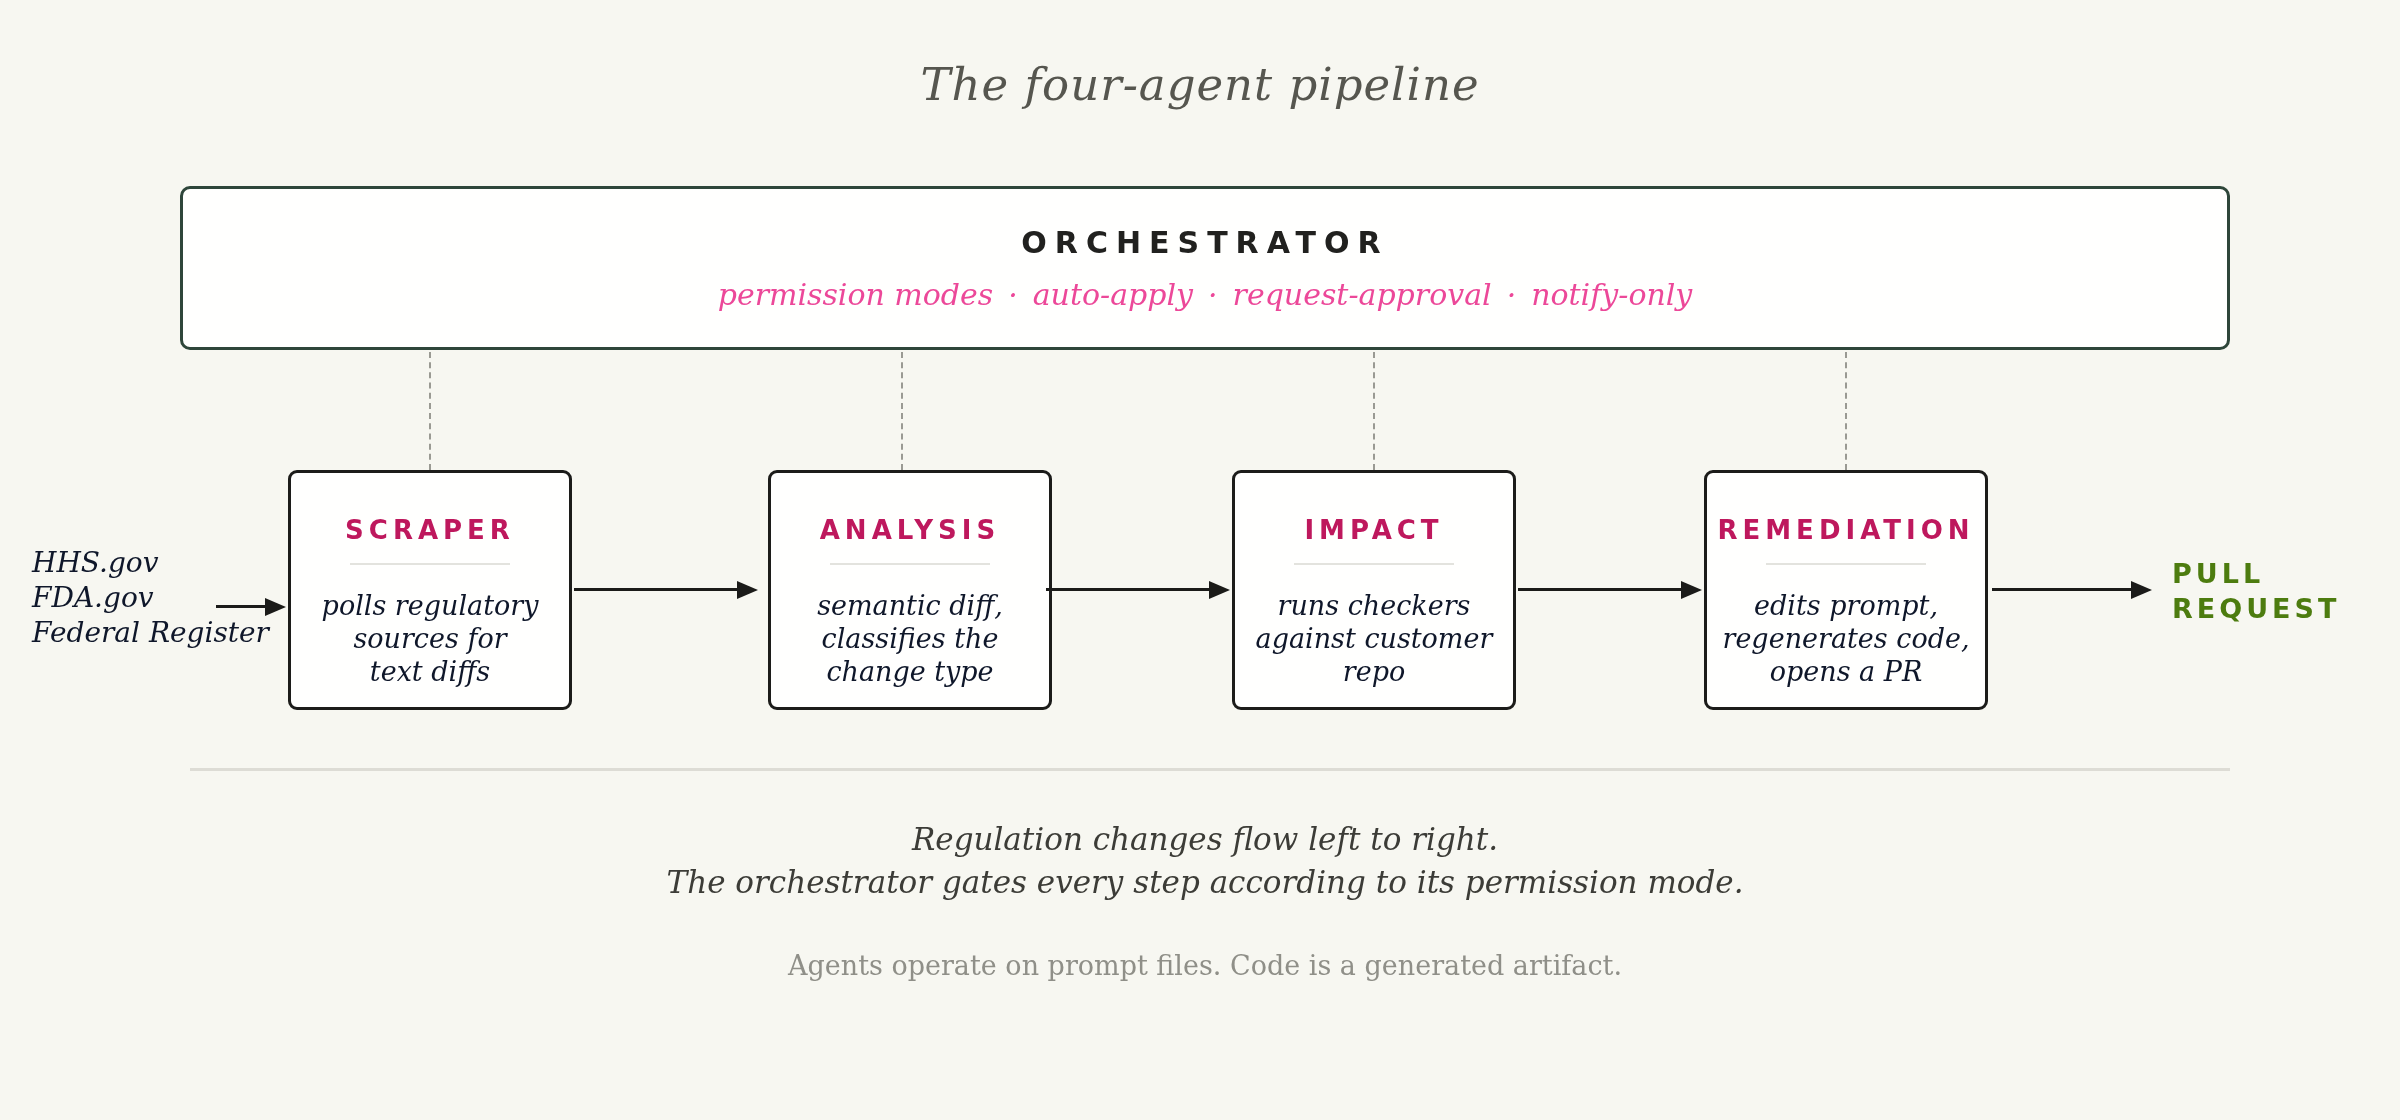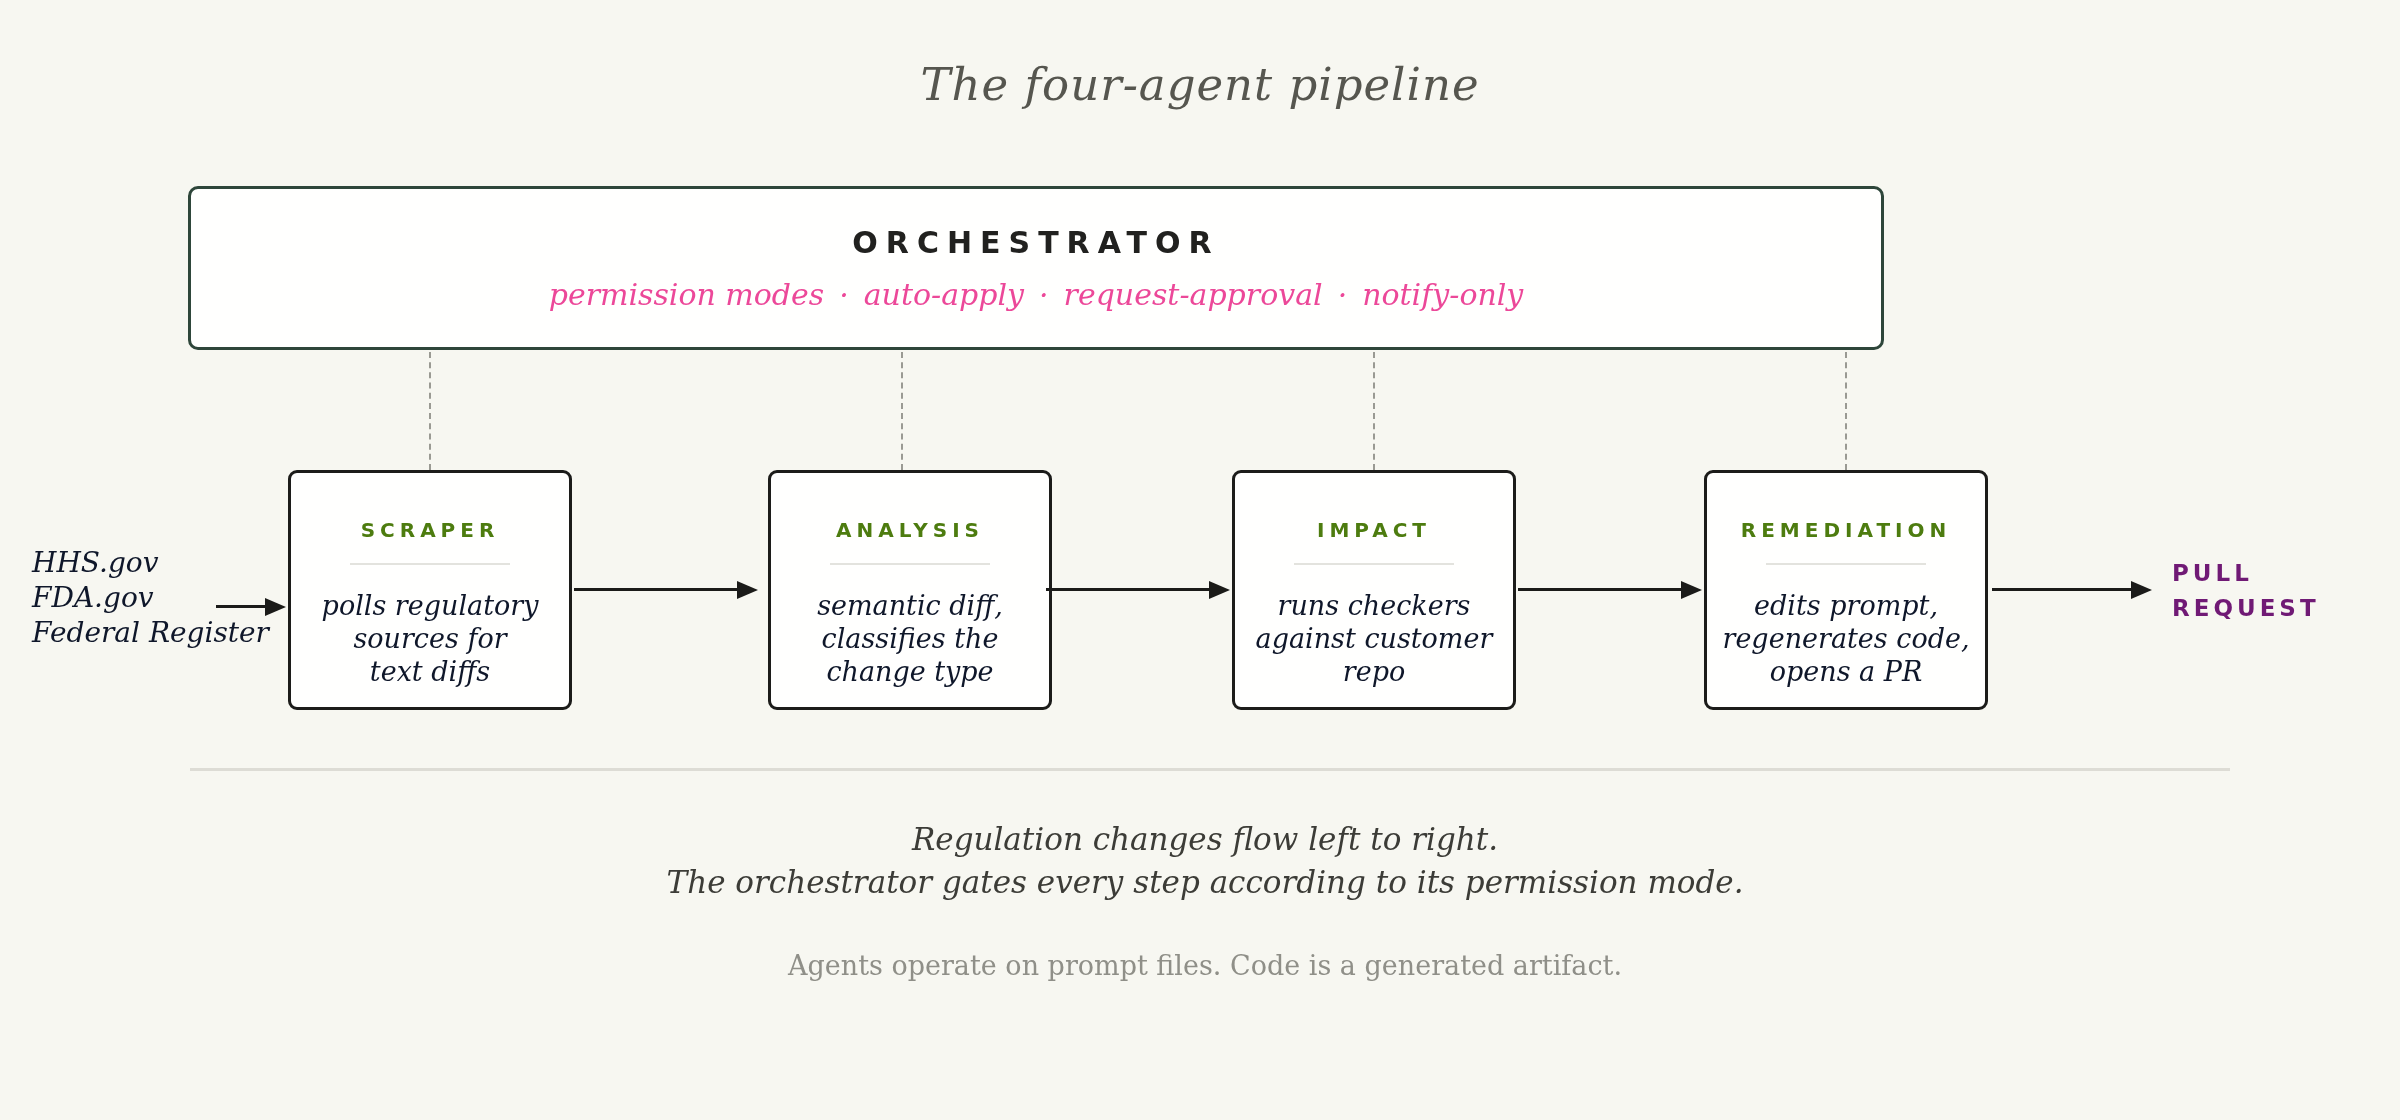--- a/index.html
+++ b/index.html
@@ -31,32 +31,31 @@
     font-size: 45px;
     color: #56564f;
     letter-spacing: 1px;
   }
 
   
   .orchestrator {
     position: absolute;
     left: 180px;
     top: 186px;
-    width: 1696px;
+    width: 2050px;
     height: 164px;
     box-sizing: border-box;
     background: #fffffe;
     border: 3px solid #2e463a;
     border-radius: 10px;
     display: flex;
     flex-direction: column;
     align-items: center;
     justify-content: center;
     gap: 17px;
-    margin-left: 8px;
   }
   .orch-name {
     font-family: "DejaVu Sans", sans-serif;
     font-weight: bold;
     font-size: 30px;
     letter-spacing: 8px;
     color: #21211f;
   }
   .orch-modes {
     font-style: italic;
@@ -90,23 +89,23 @@
     padding-top: 42px;
     text-align: center;
   }
   .agent-1 { left: 288px; }
   .agent-2 { left: 760px; margin-left: 8px; }
   .agent-3 { left: 1232px; }
   .agent-4 { left: 1704px; text-align: center; }
   .agent-name {
     font-family: "DejaVu Sans", sans-serif;
     font-weight: bold;
-    font-size: 20px;
+    font-size: 26px;
     letter-spacing: 5px;
-    color: #4d7c0f;
+    color: #be185d;
     line-height: 30px;
   }
   .agent-divider {
     width: 160px;
     margin: 18px auto 0 auto;
     border-top: 2px solid #e3e3de;
   }
   .agent-desc {
     margin-top: 24px;
     font-style: italic;
@@ -154,24 +153,24 @@
   }
   .sources span { display: block; }
 
   
   .pr-label {
     position: absolute;
     left: 2172px;
     top: 556px;
     font-family: "DejaVu Sans", sans-serif;
     font-weight: bold;
-    font-size: 23px;
+    font-size: 27px;
     letter-spacing: 4px;
     line-height: 35px;
-    color: #701a75;
+    color: #4d7c0f;
     white-space: nowrap;
   }
   .pr-label span { display: block; }
 
   
   .big-divider {
     position: absolute;
     left: 190px;
     top: 768px;
     width: 2040px;

